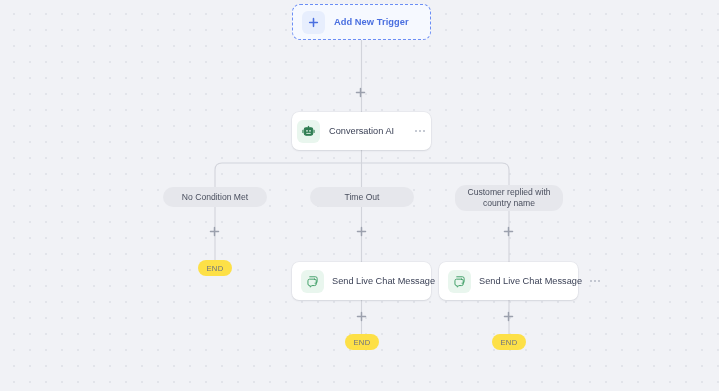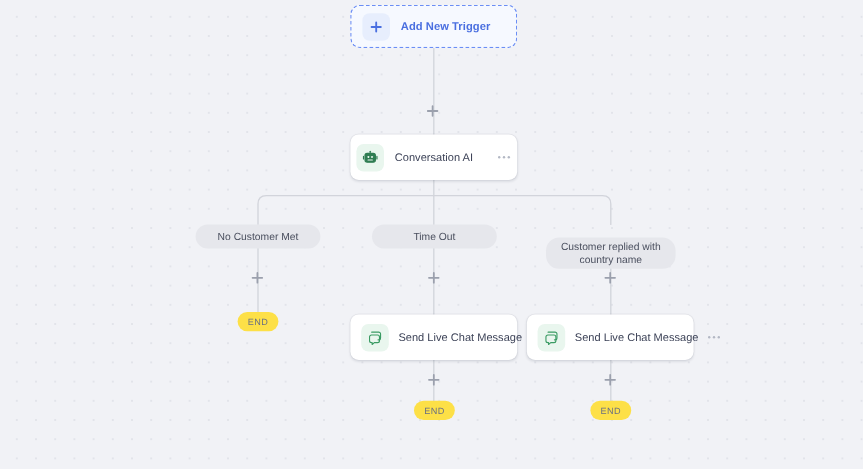--- a/index.html
+++ b/index.html
@@ -119,21 +119,21 @@
     align-items: center;
     justify-content: center;
     text-align: center;
     color: #4a4f5e;
     font-size: 8.6px;
     line-height: 11px;
     box-sizing: border-box;
   }
   #pill-no-condition { left: 163px; top: 187px; width: 104px; height: 20px; }
   #pill-timeout      { left: 310px; top: 187px; width: 104px; height: 20px; text-align: center; }
-  #pill-replied      { left: 455px; top: 185px; width: 108px; height: 26px; padding: 0 10px; margin-top: 13px; }
+  #pill-replied      { left: 455px; top: 185px; width: 108px; height: 26px; padding: 0 10px; }
 
   
   .end-badge {
     position: absolute;
     background: #fde047;
     border-radius: 9px;
     height: 16px;
     width: 34px;
     display: flex;
     align-items: center;
@@ -214,21 +214,21 @@
     </span>
     <span class="card-label">Conversation AI</span>
     <span class="card-menu">
       <i></i>
         <i></i>
         <i></i>
     </span>
   </div>
 
   <div class="pill" id="pill-no-condition">
-    <span>No Customer Met</span>
+    <span>No Condition Met</span>
   </div>
   <div class="pill" id="pill-timeout">
     <span>Time Out</span>
   </div>
   <div class="pill" id="pill-replied">
     <span>Customer replied with country name</span>
   </div>
 
   <div class="card" id="chat-node-mid">
     <span class="card-icon icon-mint">

